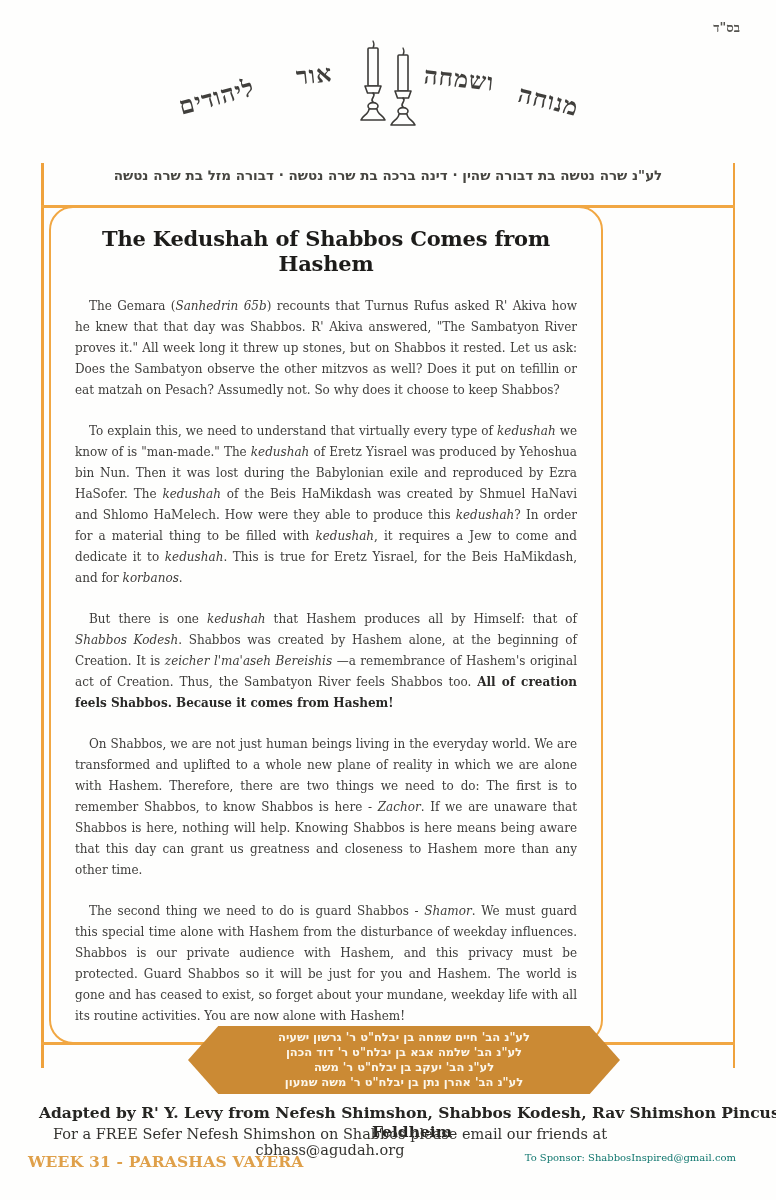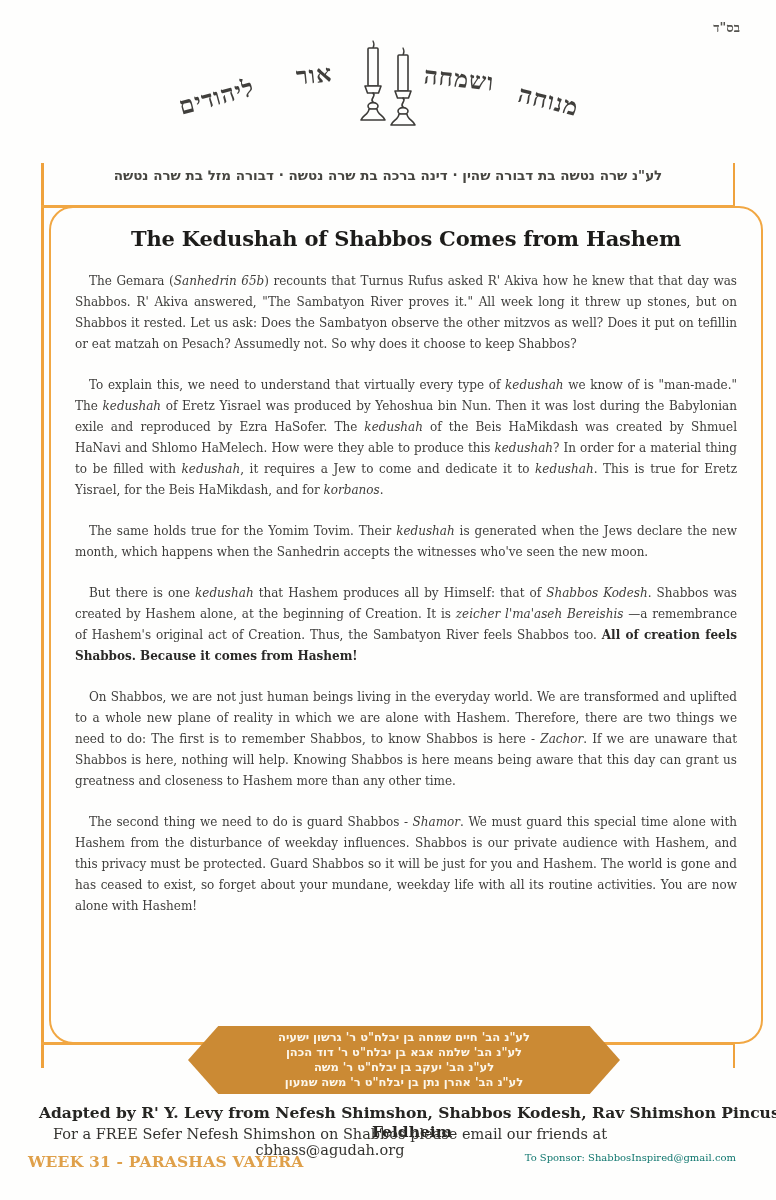--- a/index.html
+++ b/index.html
@@ -29,21 +29,21 @@
     position:absolute;top:167px;left:0;width:776px;text-align:center;
     direction:rtl;font-size:13.5px;font-weight:700;color:#474641;
     font-family:"DejaVu Sans","Liberation Sans",sans-serif;
   }
   
   .side-line{position:absolute;top:163px;width:2.5px;height:905px;background:#efa23d;}
   .side-line.left{left:41px;} .side-line.right{right:41px;}
   .h-line{position:absolute;left:41px;width:694px;height:2.5px;background:#f1a743;}
   .h-line.top{top:205px;} .h-line.bottom{top:1042px;}
   .main-box{
-    position:absolute;left:49px;top:206px;width:714px;height:838px;
+    position:absolute;left:49px;top:206px;width:554px;height:838px;
     border:2.5px solid #f1a743;border-radius:24px;box-sizing:border-box;
     padding:14px 24px 0 24px;background:#fefefd;overflow:hidden;
   }
   .article-title{
     text-align:center;font-size:21px;font-weight:700;color:#1d1c1a;
     margin:4px 0 10px 0;letter-spacing:-0.2px;
   }
   .article-body p{
     margin:20px 0;text-align:justify;text-indent:14px;
     font-size:12px;line-height:21px;color:#3e3d3b;
@@ -121,21 +121,20 @@
 <div class="side-line left"></div>
 <div class="side-line right"></div>
 <div class="h-line top"></div>
 <div class="h-line bottom"></div>
 
 <div class="main-box">
   <div class="article-title">The Kedushah of Shabbos Comes from Hashem</div>
   <div class="article-body">
       <p><span>The Gemara (</span><i>Sanhedrin 65b</i><span>) recounts that Turnus Rufus asked R' Akiva how he knew that that day was Shabbos. R' Akiva answered, "The Sambatyon River proves it." All week long it threw up stones, but on Shabbos it rested. Let us ask: Does the Sambatyon observe the other mitzvos as well? Does it put on tefillin or eat matzah on Pesach? Assumedly not. So why does it choose to keep Shabbos?</span></p>
       <p><span>To explain this, we need to understand that virtually every type of </span><i>kedushah</i><span> we know of is "man-made." The </span><i>kedushah</i><span> of Eretz Yisrael was produced by Yehoshua bin Nun.  Then it was lost during the Babylonian exile and reproduced by Ezra HaSofer. The </span><i>kedushah</i><span> of the Beis HaMikdash was created by Shmuel HaNavi and Shlomo HaMelech. How were they able to produce this </span><i>kedushah</i><span>? In order for a material thing to be filled with </span><i>kedushah</i><span>, it requires a Jew to come and dedicate it to </span><i>kedushah</i><span>. This is true for Eretz Yisrael, for the Beis HaMikdash, and for </span><i>korbanos</i><span>.</span></p>
-      <p><span>The same holds true for the Yomim Tovim. Their </span><i>kedushah</i><span> is generated when the Jews declare the new month, which happens when the Sanhedrin accepts the witnesses who've seen the new moon.</span></p>
       <p><span>But there is one </span><i>kedushah</i><span> that Hashem produces all by Himself: that of </span><i>Shabbos Kodesh</i><span>. Shabbos was created by Hashem alone, at the beginning of Creation. It is </span><i>zeicher l'ma'aseh Bereishis</i><span> —a remembrance of Hashem's original act of Creation. Thus, the Sambatyon River feels Shabbos too. </span><b>All of creation feels Shabbos. Because it comes from Hashem!</b></p>
       <p><span>On Shabbos, we are not just human beings living in the everyday world. We are transformed and uplifted to a whole new plane of reality in which we are alone with Hashem. Therefore, there are two things we need to do: The first is to remember Shabbos, to know Shabbos is here - </span><i>Zachor</i><span>. If we are unaware that Shabbos is here, nothing will help. Knowing Shabbos is here means being aware that this day can grant us greatness and closeness to Hashem more than any other time.</span></p>
       <p><span>The second thing we need to do is guard Shabbos - </span><i>Shamor</i><span>. We must guard this special time alone with Hashem from the disturbance of weekday influences. Shabbos is our private audience with Hashem, and this privacy must be protected. Guard Shabbos so it will be just for you and Hashem. The world is gone and has ceased to exist, so forget about your mundane, weekday life with all its routine activities. You are now alone with Hashem!</span></p>
     </div>
 </div>
 
 <div class="banner">
     <div class="banner-line">לע"נ הב' חיים שמחה בן יבלח"ט ר' גרשון ישעיה</div>
     <div class="banner-line">לע"נ הב' שלמה אבא בן יבלח"ט ר' דוד הכהן</div>
     <div class="banner-line">לע"נ הב' יעקב בן יבלח"ט ר' משה</div>

